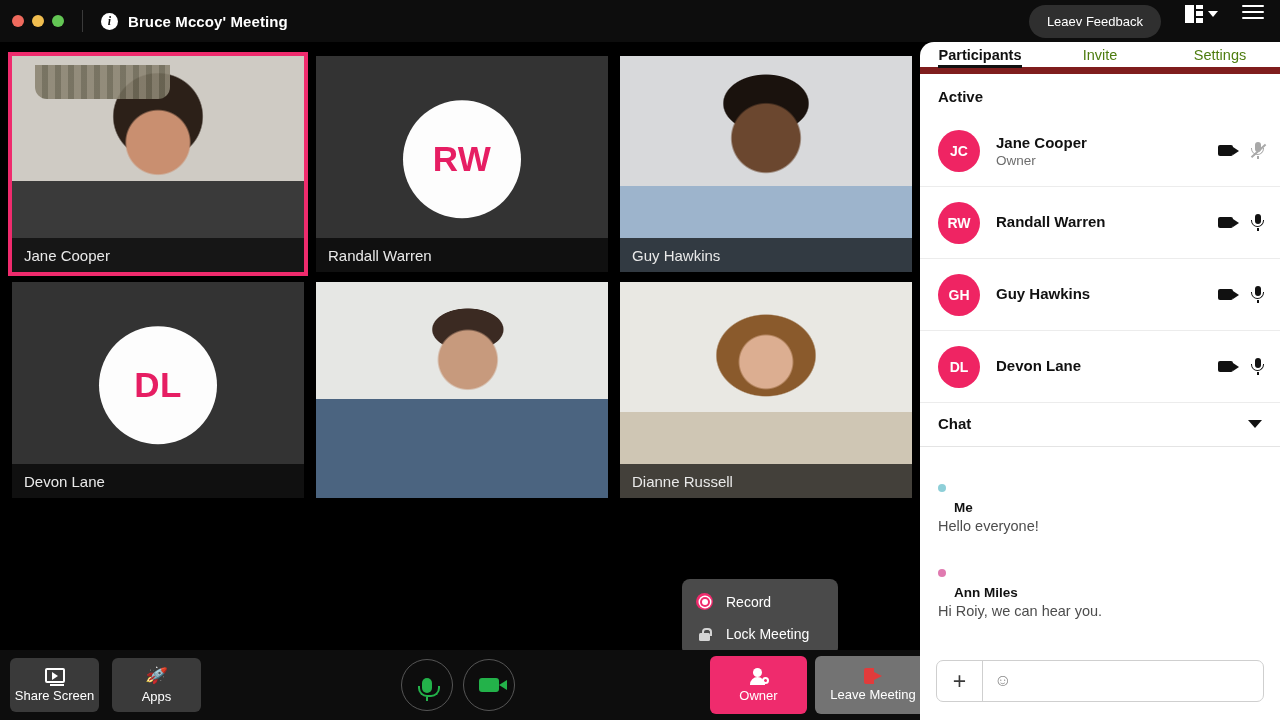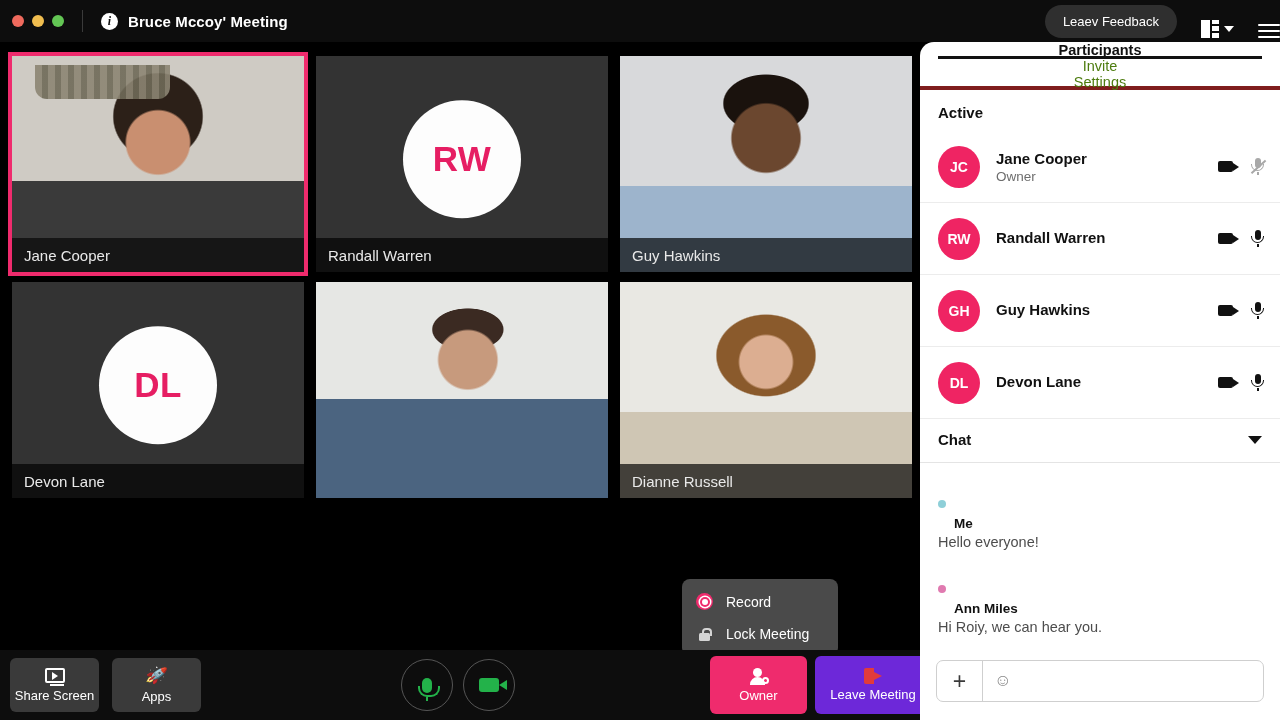--- a/index.html
+++ b/index.html
@@ -26,21 +26,21 @@
   .tb-divider { width: 1px; height: 22px; background: #3a3a3a; margin-left: 18px; }
   .tb-title-wrap { display: flex; align-items: center; gap: 10px; margin-left: 18px; }
   .info-icon {
     width: 17px; height: 17px; border-radius: 50%; background: #fff;
     color: #0d0d0d; font-size: 12px; font-weight: bold; font-style: italic;
     display: flex; align-items: center; justify-content: center;
     font-family: "Liberation Serif", serif; line-height: 1;
   }
   .tb-title { color: #fff; font-size: 15px; font-weight: bold; letter-spacing: .1px; }
 
-  .tb-right { margin-left: auto; display: flex; align-items: flex-end; gap: 24px; }
+  .tb-right { margin-left: auto; display: flex; align-items: flex-start; gap: 24px; padding-right: 16px; }
   .feedback-btn {
     background: #2f2f2f; color: #fff; border: none; border-radius: 18px;
     padding: 9px 18px; font-size: 13px; font-family: "Liberation Sans", sans-serif;
     cursor: pointer; font-weight: normal;
   }
   .layout-btn { display: flex; align-items: center; gap: 5px; cursor: pointer; }
   .layout-glyph { display: flex; gap: 2px; align-items: stretch; height: 18px; }
   .lg-left { width: 9px; background: #fff; }
   .lg-right { display: flex; flex-direction: column; gap: 2px; width: 7px; }
   .lg-right span { flex: 1; background: #fff; }
@@ -176,36 +176,36 @@
     border-right: 8px solid #23b24a; border-top: 5px solid transparent; border-bottom: 5px solid transparent;
   }
 
   .big-btn {
     position: absolute; top: 656px; height: 58px; border: none; border-radius: 6px;
     display: flex; flex-direction: column; align-items: center; justify-content: center;
     gap: 3px; color: #fff; font-size: 13px; cursor: pointer;
     font-family: "Liberation Sans", sans-serif;
   }
   #btn-owner { left: 710px; width: 97px; background: #ef2b6d; }
-  #btn-leave { left: 815px; width: 116px; background: #6d28d9; }
+  #btn-leave { left: 815px; width: 116px; background: #737373; }
   .person-ico { position: relative; width: 18px; height: 17px; }
   .person-ico::before { content:""; position:absolute; left:3px; top:0; width:9px; height:9px; border-radius:50%; background:#fff; }
   .person-ico::after { content:""; position:absolute; left:0; bottom:0; width:15px; height:8px; border-radius: 8px 8px 0 0; background:#fff; }
   .person-gear { position:absolute; right:-1px; bottom:1px; width:7px; height:7px; border:2px solid #fff; border-radius:50%; background:#ef2b6d; }
   .leave-ico { position: relative; width: 18px; height: 16px; }
   .leave-ico .door { position:absolute; left:0; top:0; width:10px; height:16px; background:#e23b3b; border-radius:2px 0 0 2px; }
   .leave-ico .arr { position:absolute; right:0; top:4px; border-left:8px solid #e23b3b; border-top:4px solid transparent; border-bottom:4px solid transparent; }
 
   
   .sidebar {
     position: absolute; top: 42px; left: 920px; width: 360px; height: 678px;
     background: #fff; border-top-left-radius: 14px;
     display: flex; flex-direction: column;
   }
-  .tabs { display: flex; height: 48px; border-bottom: 4px solid #7f1d1d; flex-direction: column; }
+  .tabs { display: flex; height: 32px; border-bottom: 7px solid #7f1d1d; }
   .tab {
     flex: 1; display: flex; align-items: center; justify-content: center;
     font-size: 14.5px; color: #4d7c0f; cursor: pointer; position: relative;
   }
   .tab.active { color: #111; font-weight: bold; }
   .tab.active::after {
     content:""; position:absolute; bottom: -1px; left: 18px; right: 18px;
     height: 3px; background: #111;
   }
   .section-head {

